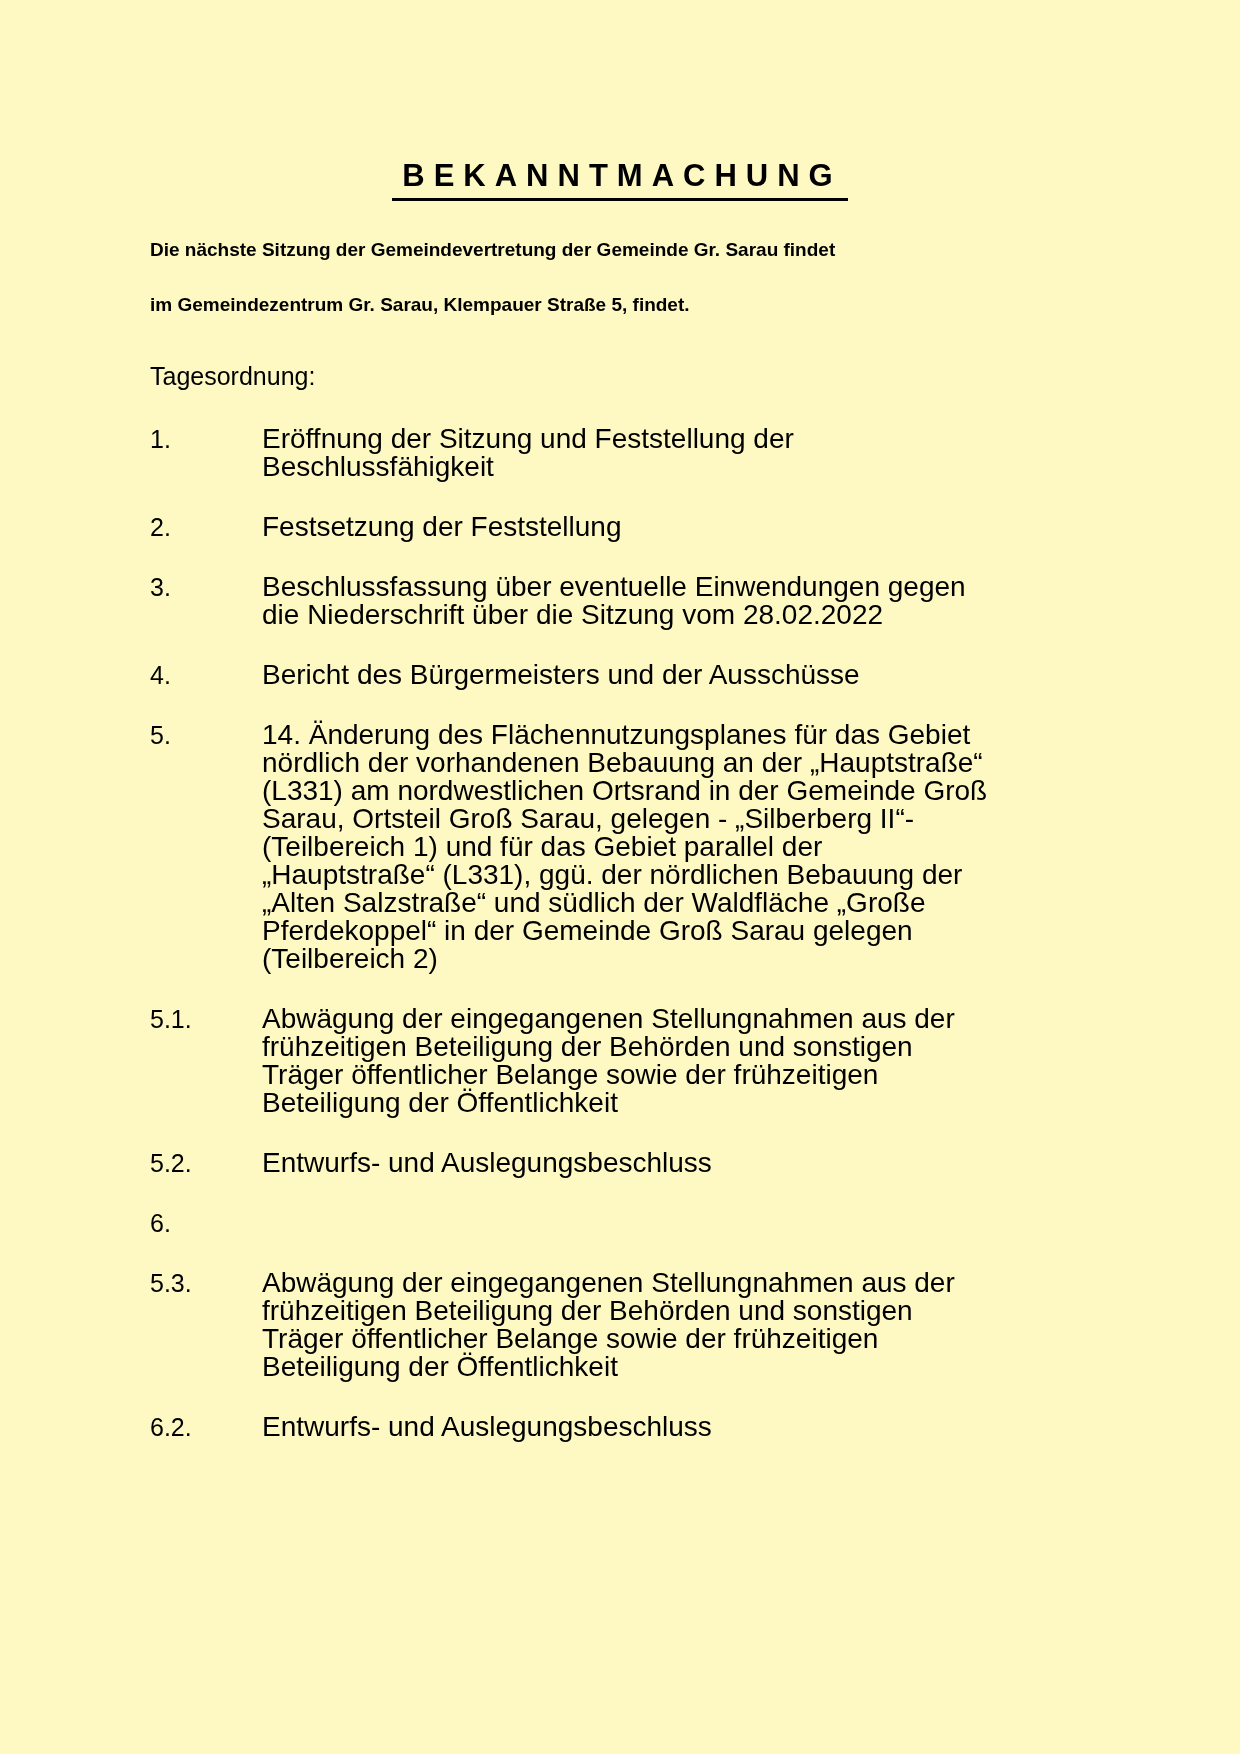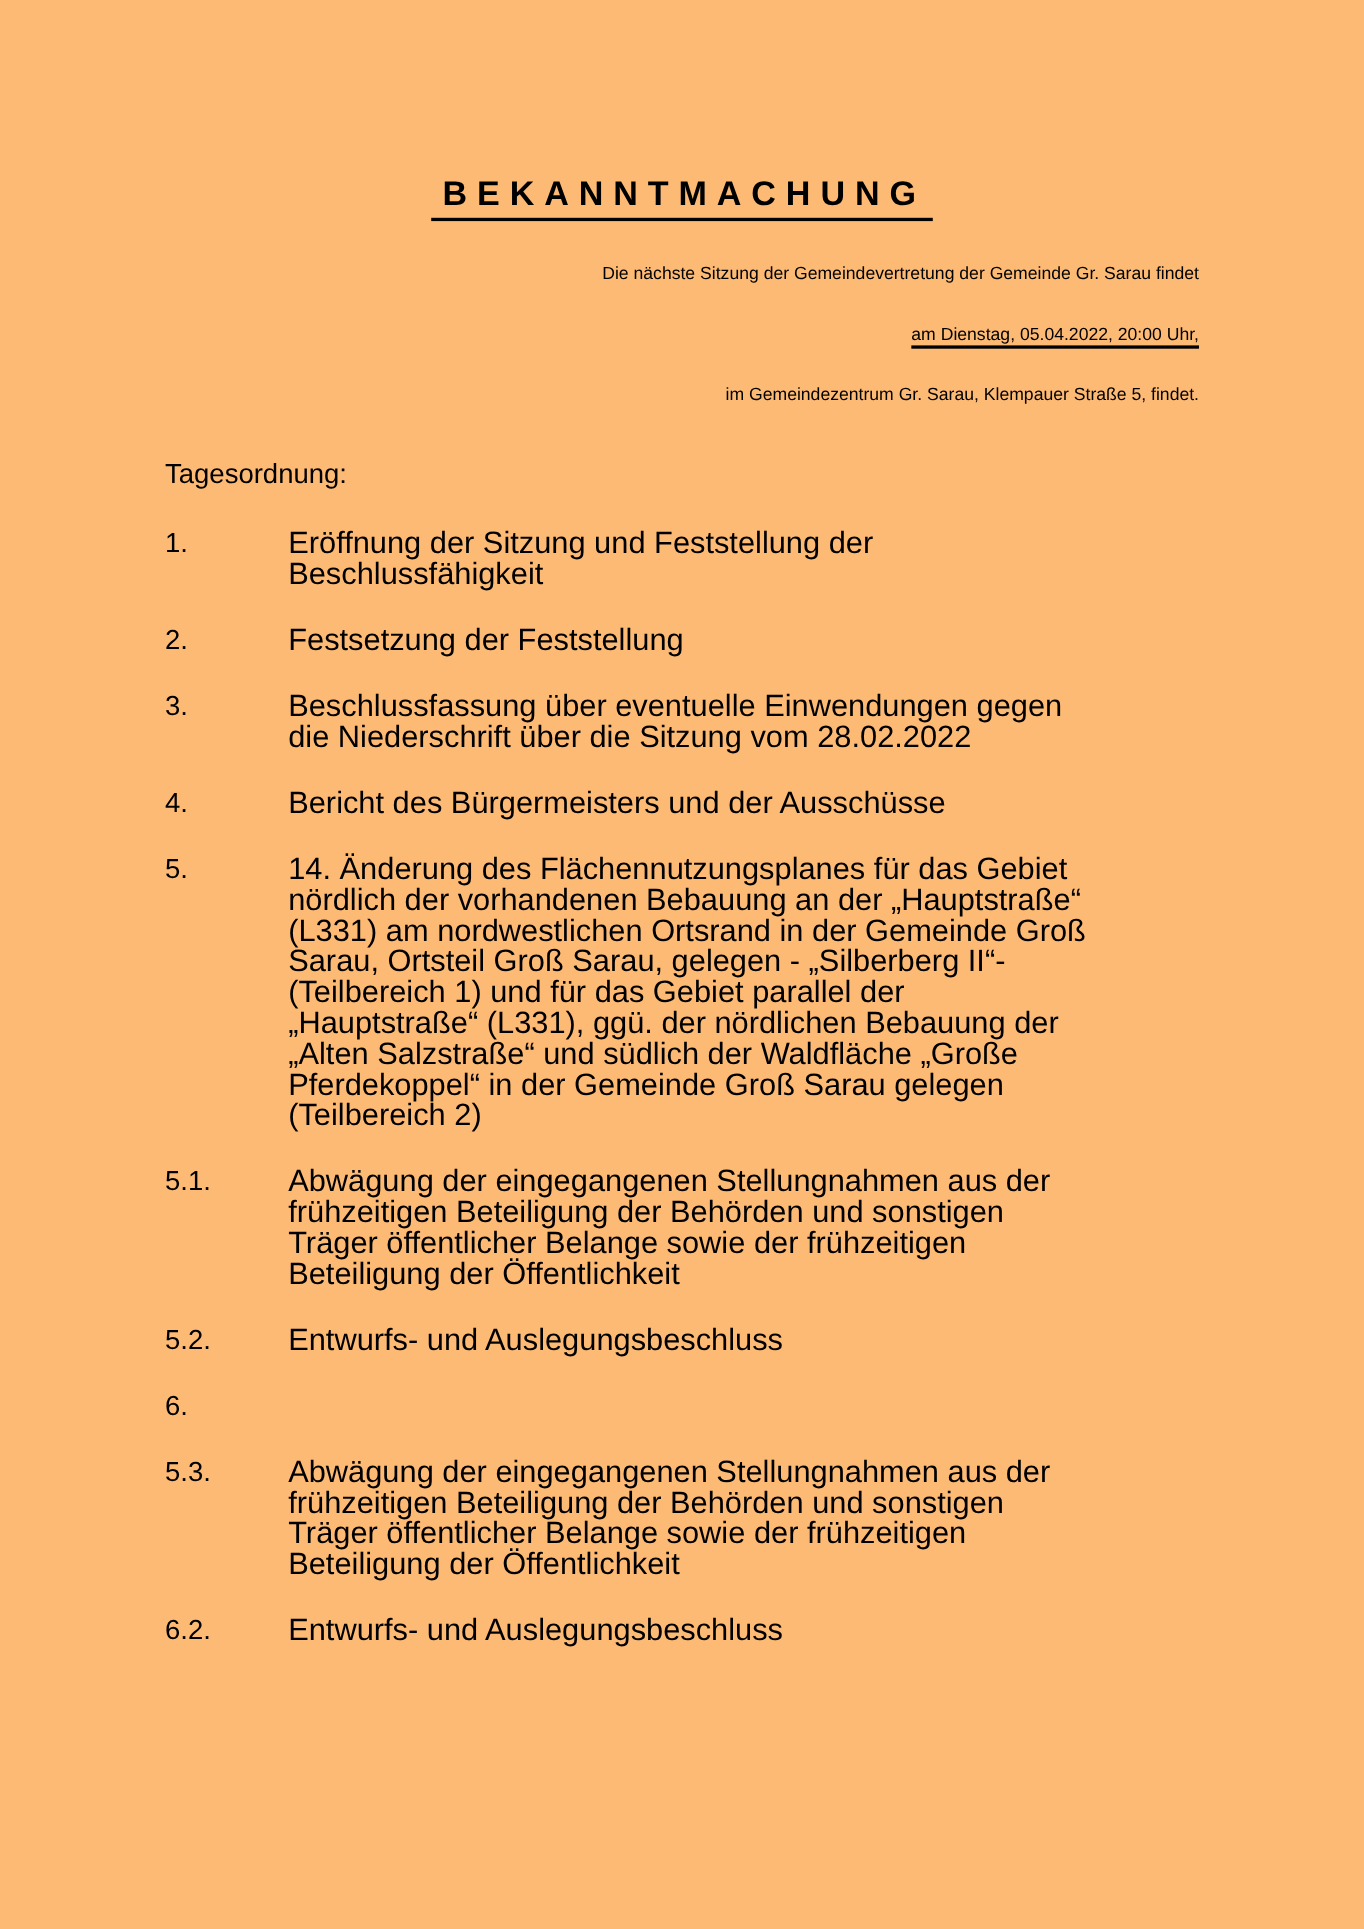--- a/index.html
+++ b/index.html
@@ -12,40 +12,40 @@
     height: 1754px;
     font-family: "Liberation Sans", "DejaVu Sans", sans-serif;
     color: #000000;
     overflow: hidden;
   }
   .page {
     box-sizing: border-box;
     width: 1240px;
     height: 1754px;
     padding: 158px 150px 0 150px;
-    background: #fdba74;
+    background: #fef9c3;
   }
   .doc-title {
     text-align: center;
     font-size: 31px;
     line-height: 36px;
     font-weight: bold;
     margin: 0;
   }
   .doc-title .title-inner {
     display: inline-block;
     letter-spacing: 9px;
     padding: 0 6px 4px 10px;
     border-bottom: 3px solid #000000;
   }
   .intro-line {
-    text-align: right;
-    font-size: 16px;
+    text-align: left;
+    font-size: 19px;
     line-height: 28px;
-    font-weight: normal;
+    font-weight: bold;
     margin: 27px 0 0 0;
   }
   .intro-line.first {
     margin-top: 35px;
   }
   .intro-line.underlined {
     text-decoration: underline;
     text-decoration-thickness: 2.5px;
     text-underline-offset: 5px;
   }
@@ -77,21 +77,20 @@
   }
 </style>
 </head>
 <body>
 
 <div class="page">
 
   <h1 class="doc-title"><span class="title-inner">BEKANNTMACHUNG</span></h1>
 
   <p class="intro-line first">Die nächste Sitzung der Gemeindevertretung der Gemeinde Gr. Sarau findet</p>
-  <p class="intro-line underlined">am Dienstag, 05.04.2022, 20:00 Uhr,</p>
   <p class="intro-line">im Gemeindezentrum Gr. Sarau, Klempauer Straße 5, findet.</p>
 
   <h2 class="agenda-heading">Tagesordnung:</h2>
 
   <div class="agenda">
 
     <div class="item">
       <div class="num">1.</div>
       <div class="txt">Eröffnung der Sitzung und Feststellung der
 Beschlussfähigkeit</div>

